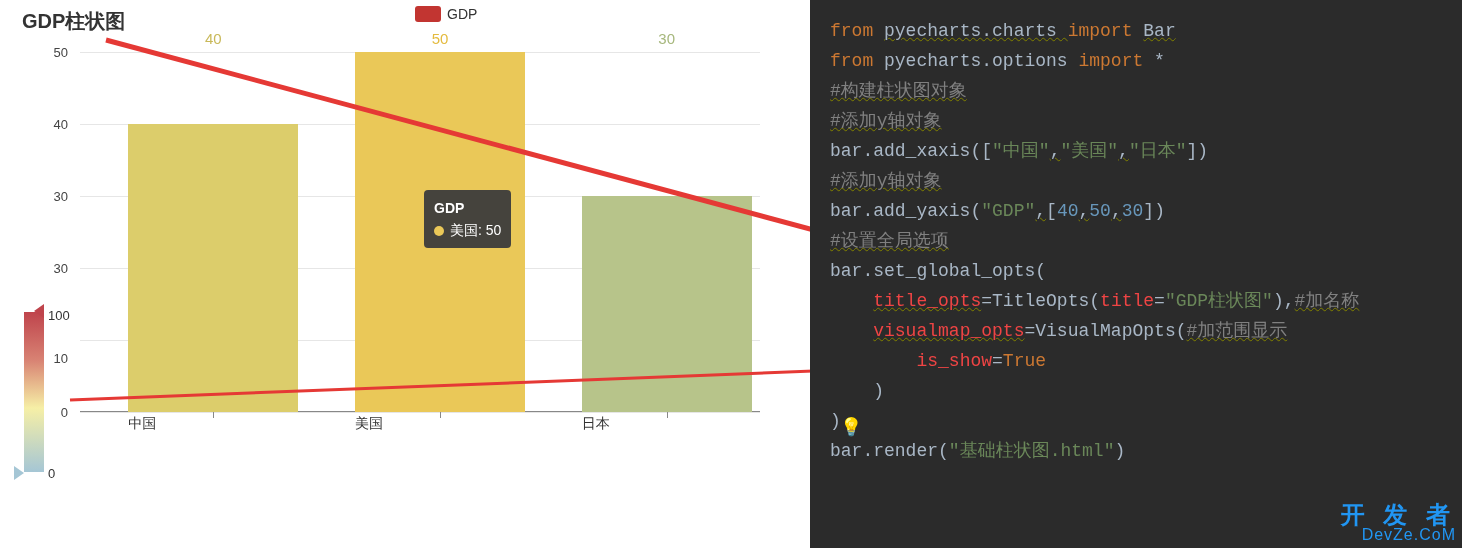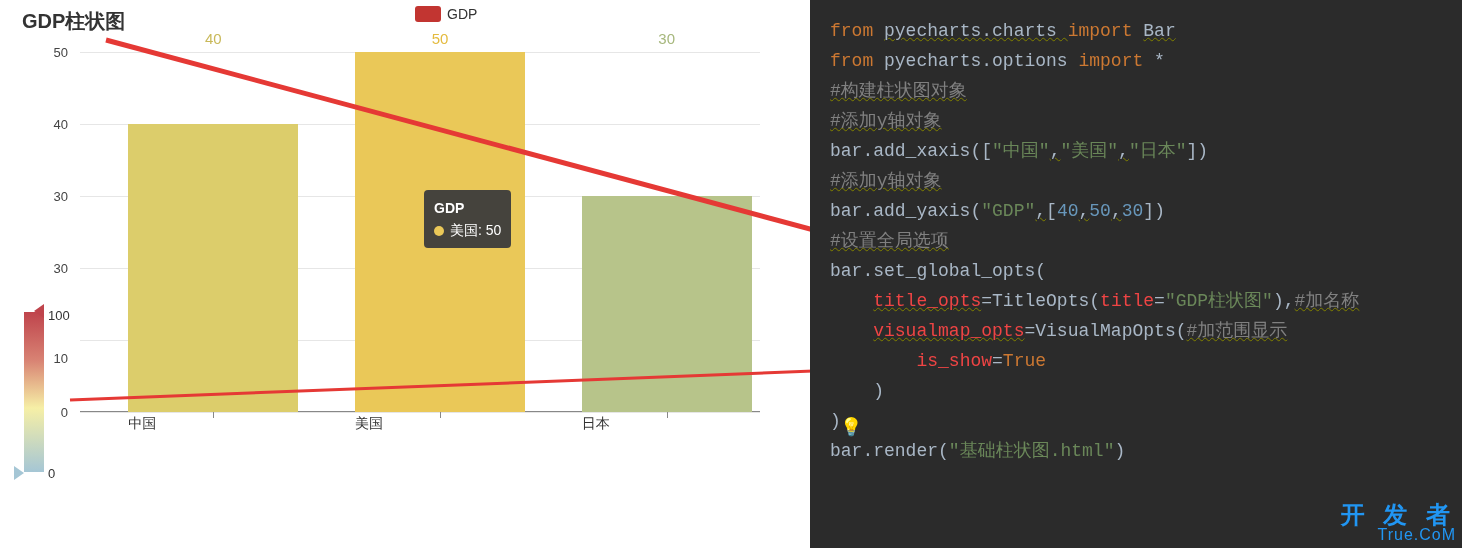--- a/index.html
+++ b/index.html
@@ -130,14 +130,14 @@
       <div class="code-line"><span class="fn">    </span><span class="param warn">visualmap_opts</span><span class="fn">=VisualMapOpts(</span><span class="cmt warn">#加范围显示</span></div>
       <div class="code-line"><span class="fn">        </span><span class="param">is_show</span><span class="fn">=</span><span class="kw">True</span></div>
       <div class="code-line"><span class="fn">    )</span></div>
       <div class="code-line"><span class="fn">)</span><span class="bulb">💡</span></div>
       <div class="code-line"><span class="fn">bar.render(</span><span class="str">"基础柱状图.html"</span><span class="fn">)</span></div>
     </div>
 </div>
 
 <div class="watermark">
   <div class="t1">开 发 者</div>
-  <div class="t2">True.CoM</div>
+  <div class="t2">DevZe.CoM</div>
 </div>
 
 </body></html>

